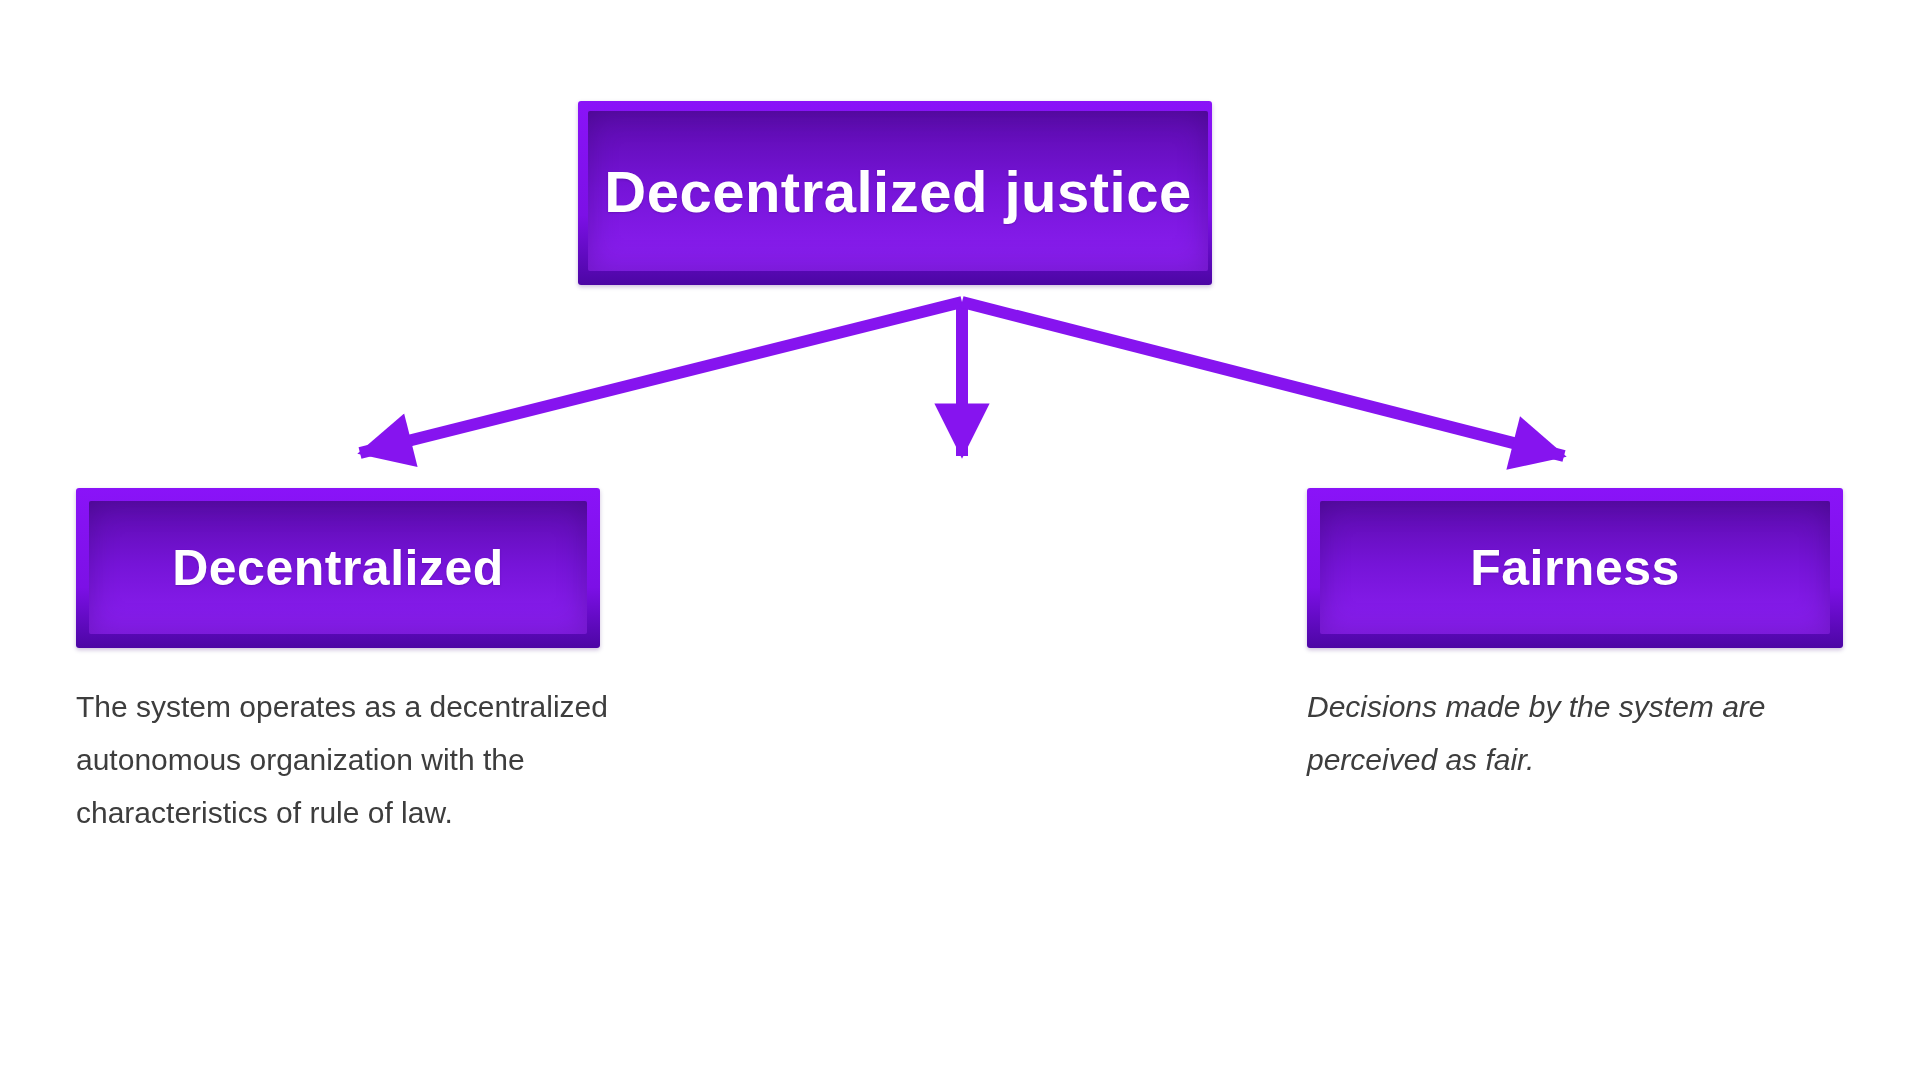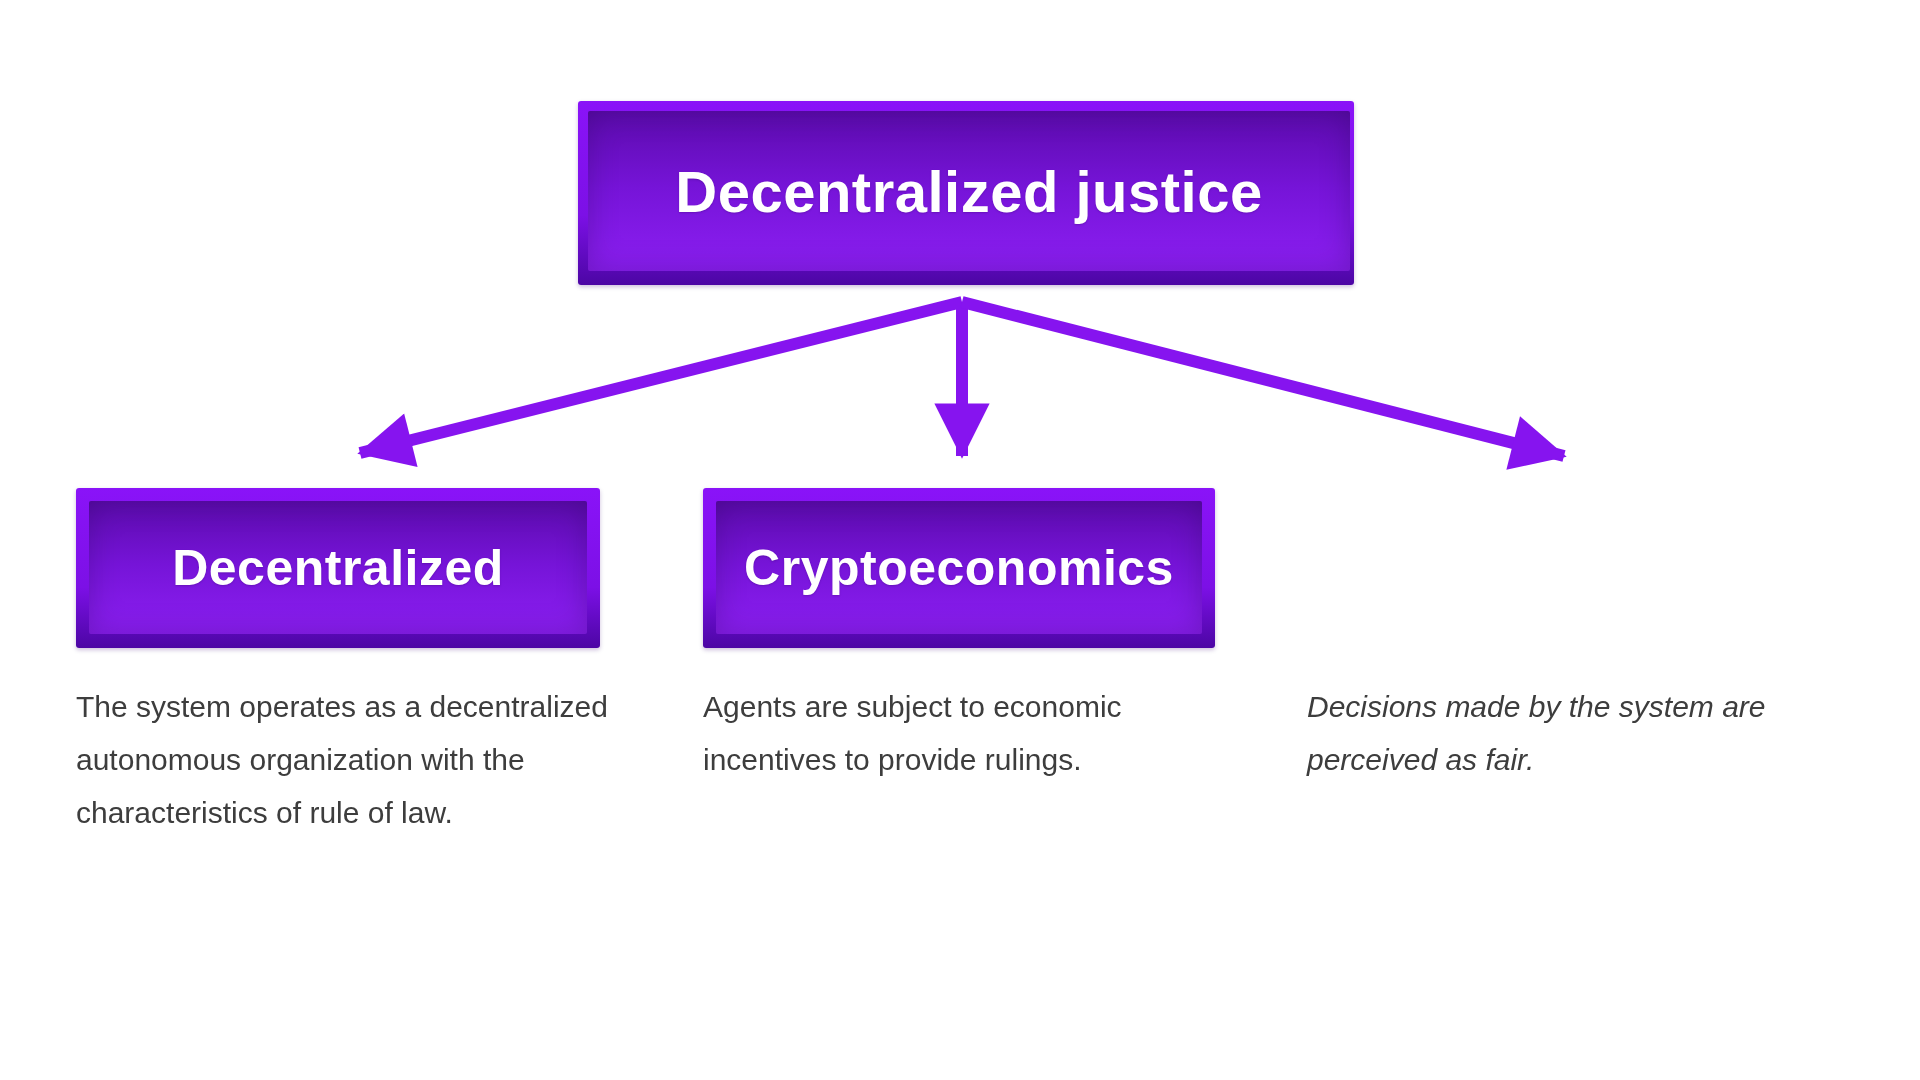--- a/index.html
+++ b/index.html
@@ -41,21 +41,21 @@
     border-radius:2px;
   }
   .node-label{
     color:var(--label-text);
     font-weight:bold;
     text-align:center;
     text-shadow:0 1px 2px rgba(40,0,80,0.25);
     letter-spacing:0.5px;
   }
 
-  .node-root{left:578px;top:101px;width:776px;height:184px;padding:10px 4px 14px 10px;}
+  .node-root{left:578px;top:101px;width:634px;height:184px;padding:10px 4px 14px 10px;}
   .node-root .node-label{font-size:58px;}
 
   .node-child{top:488px;height:160px;padding:13px 13px 14px 13px;}
   .node-child .node-label{font-size:50px;}
   .node-child-0{left:76px;width:524px;justify-content:center;}
   .node-child-1{left:703px;width:512px;}
   .node-child-2{left:1307px;width:536px;}
 
   .description{
     position:absolute;
@@ -90,26 +90,25 @@
       <span class="node-label">Decentralized justice</span>
     </div>
   </div>
 
   <div class="node node-child node-child-0">
     <div class="node-inner">
       <span class="node-label">Decentralized</span>
     </div>
   </div>
 
-  <div class="node node-child node-child-1">
+
+  <div class="node node-child node-child-2">
     <div class="node-inner">
-      <span class="node-label">Cryptoeconomics</span>
+      <span class="node-label">Fairness</span>
     </div>
   </div>
 
-
   <p class="description description-0">The system operates as a decentralized autonomous organization with the characteristics of rule of law.</p>
 
-  <p class="description description-1">Agents are subject to economic incentives to provide rulings.</p>
 
   <p class="description description-2">Decisions made by the system are perceived as fair.</p>
 
 </div>
 
 </body></html>

